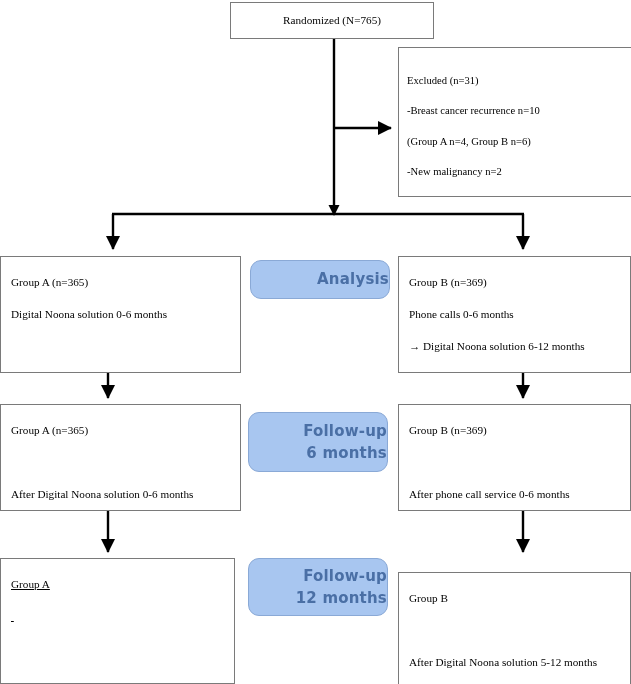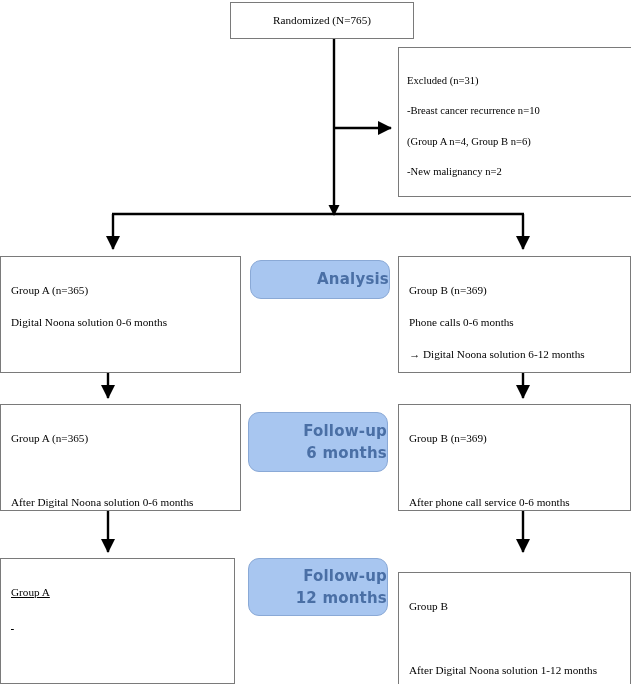--- a/index.html
+++ b/index.html
@@ -26,21 +26,21 @@
     left: 0; top: 0;
     width: 631px;
     height: 684px;
     pointer-events: none;
   }
   .node-box {
     position: absolute;
     box-sizing: border-box;
     background: #ffffff;
     border: 1px solid #7a7a7a;
-    padding: 10px 8px 8px 10px;
+    padding: 2px 8px 8px 10px;
     font-size: 11.2px;
     line-height: 1.42;
     color: #000;
     white-space: pre-line;
     overflow: hidden;
   }
   .node-box.centered {
     display: flex;
     align-items: center;
     justify-content: center;
@@ -91,21 +91,21 @@
 
     <line x1="523" y1="214" x2="523" y2="249" stroke="#000" stroke-width="2.4" marker-end="url(#arrowhead)"></line>
 
     <line x1="108" y1="372" x2="108" y2="398" stroke="#000" stroke-width="2.4" marker-end="url(#arrowhead)"></line>
     <line x1="523" y1="372" x2="523" y2="398" stroke="#000" stroke-width="2.4" marker-end="url(#arrowhead)"></line>
 
     <line x1="108" y1="510" x2="108" y2="552" stroke="#000" stroke-width="2.4" marker-end="url(#arrowhead)"></line>
     <line x1="523" y1="510" x2="523" y2="552" stroke="#000" stroke-width="2.4" marker-end="url(#arrowhead)"></line>
   </svg>
 
-  <div class="node-box centered" style="left:230px; top:2px; width:184px; height:37px;">
+  <div class="node-box centered" style="left:230px; top:2px; width:204px; height:37px;">
     <span>Randomized (N=765)</span>
   </div>
 
   <div class="node-box" style="left:398px; top:47px; width:252px; height:150px; font-size:10.6px; line-height:1.43; padding:10px 6px 6px 8px;">
     <span class="excl-line">Excluded (n=31)</span>
     <span class="excl-line">-Breast cancer recurrence n=10</span>
     <span class="excl-line">(Group A n=4, Group B n=6)</span>
     <span class="excl-line">-New malignancy n=2</span>
     <span class="excl-line"> (Group A n=2, Group B n=0)</span>
     
@@ -152,16 +152,16 @@
   </div>
 
   <div class="blue-box" style="left:248px; top:558px; width:140px; height:58px;">
     <span class="bline">Follow-up</span>
     <span class="bline">12 months</span>
   </div>
 
   <div class="node-box" style="left:398px; top:572px; width:233px; height:118px;">
     <span class="excl-line">Group B</span>
     <span class="excl-line">&nbsp;</span>
-    <span class="excl-line">After Digital Noona solution 1-12 months</span>
+    <span class="excl-line">After Digital Noona solution 5-12 months</span>
   </div>
 
 </div>
 
 </body></html>

